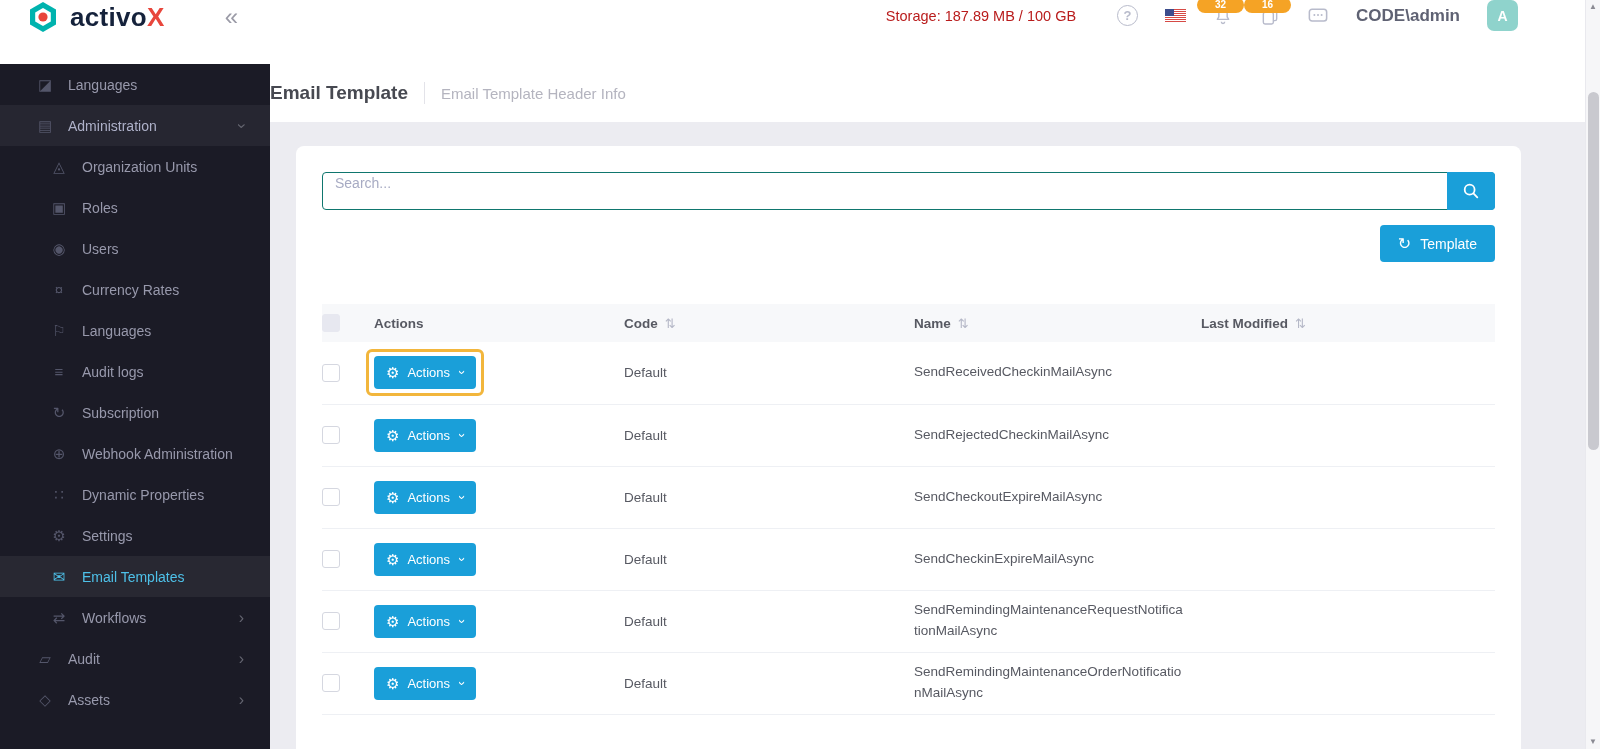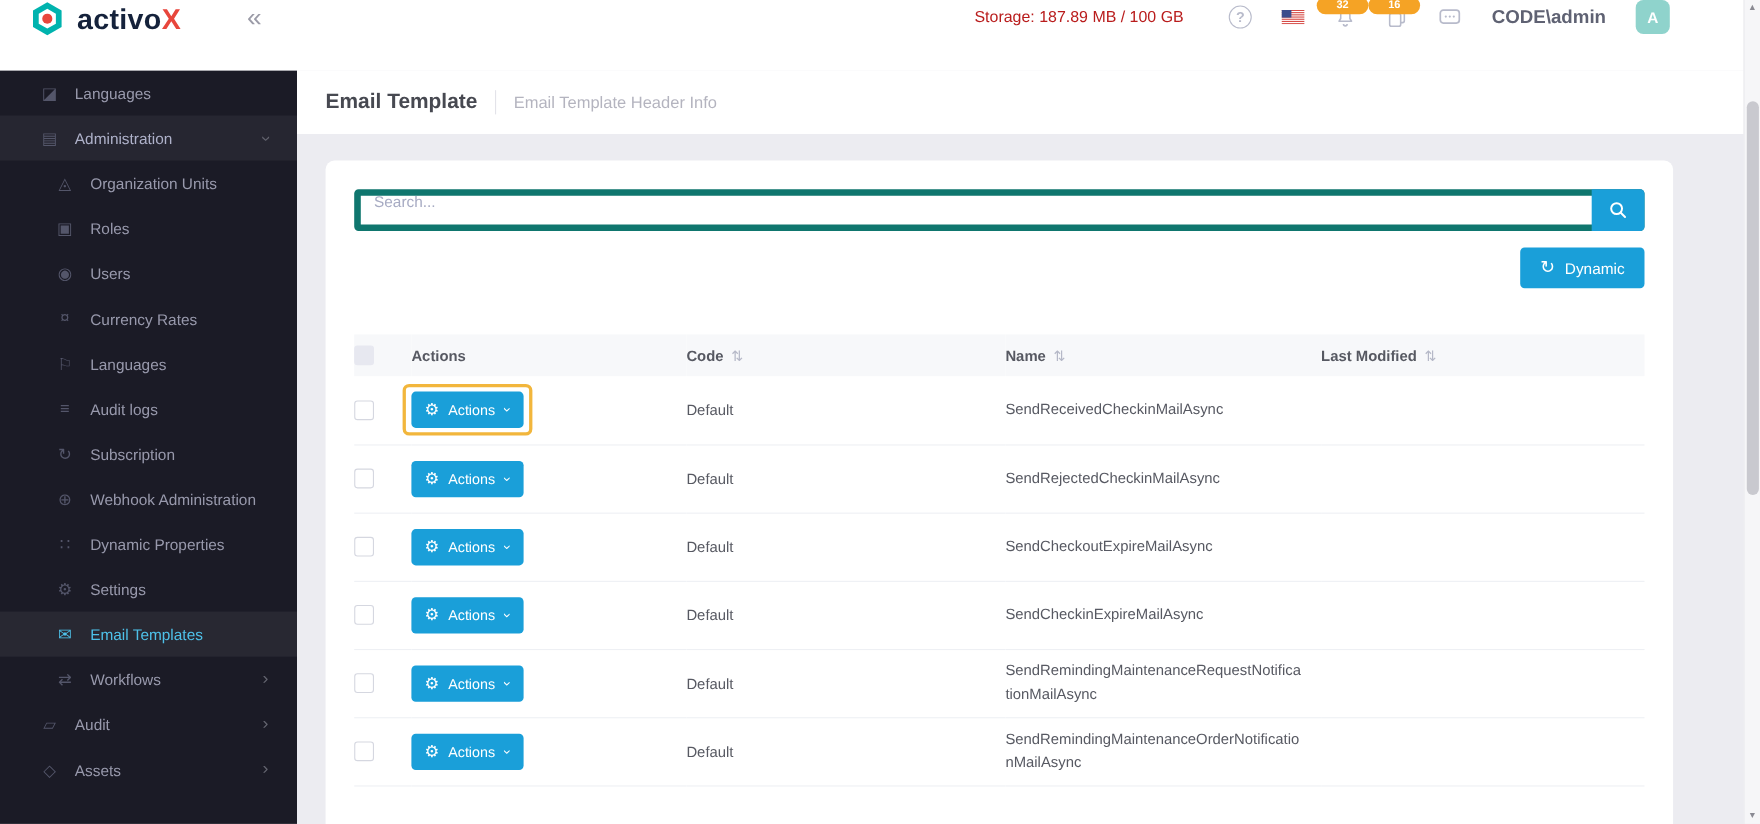--- a/index.html
+++ b/index.html
@@ -30,29 +30,29 @@
   .sidebar{position:absolute;top:64px;left:0;width:270px;height:685px;background:var(--sidebar-bg);overflow:hidden;}
   .side-item{display:flex;align-items:center;height:41px;padding:0 26px 0 34px;color:#9899ac;font-size:14px;cursor:pointer;}
   .side-item .ic{width:22px;margin-right:12px;color:#54566a;font-size:15px;text-align:center;flex:0 0 auto;}
   .side-item.lvl1{padding-left:48px;}
   .side-item.expanded{background:rgba(255,255,255,.05);color:#aeb1c9;}
   .side-item.active{background:rgba(255,255,255,.06);color:#4ec1e9;}
   .side-item.active .ic{color:#4ec1e9;}
   .chev{margin-left:auto;color:#63646f;font-size:16px;line-height:1;}
   .chev.down{transform:rotate(90deg);}
   
-  .main-header{position:absolute;top:64px;left:270px;width:1330px;height:58px;background:#fff;display:flex;align-items:center;padding-left:26px;}
+  .main-header{position:absolute;top:64px;left:270px;width:1330px;height:58px;background:#fff;display:flex;align-items:center;}
   .page-title{font-size:19px;font-weight:600;color:#474951;}
   .title-divider{width:1px;height:22px;background:#e3e3e9;margin:0 16px;}
   .page-subtitle{font-size:15px;color:#b4b4bf;}
   
   .content{position:absolute;top:122px;left:270px;width:1330px;height:627px;background:#ececf1;padding:24px 0 0 26px;overflow:hidden;}
   .card{width:1225px;height:640px;background:#fff;border-radius:8px;padding:26px 26px 0;}
   .search-wrap{position:relative;height:38px;}
-  .search-input{width:100%;height:38px;border:6px solid #0f766e;border-radius:4px;padding:0 60px 16px 12px;font-size:14px;color:#575962;outline:none;font-family:inherit;}
+  .search-input{width:100%;height:38px;border:1px solid #0f766e;border-radius:4px;padding:0 60px 16px 12px;font-size:14px;color:#575962;outline:none;font-family:inherit;}
   .search-input::placeholder{color:#a7abc3;}
   .search-btn{position:absolute;right:0;top:0;width:48px;height:38px;background:var(--accent);border:none;border-radius:0 4px 4px 0;display:flex;align-items:center;justify-content:center;cursor:pointer;}
   .refresh-row{display:flex;justify-content:flex-end;margin-top:15px;}
   .refresh-btn{height:37px;background:var(--accent);color:#fff;border:none;border-radius:4px;padding:0 18px;font-size:14px;font-family:inherit;display:flex;align-items:center;gap:9px;cursor:pointer;}
   .refresh-ic{font-size:16px;line-height:1;}
   .table-wrap{margin-top:42px;}
   table{width:100%;border-collapse:collapse;font-size:13.5px;color:#575962;}
   col.c-check{width:52px;} col.c-actions{width:250px;} col.c-code{width:290px;} col.c-name{width:287px;}
   thead td{background:#f7f8fa;height:38px;padding:0;}
   .th{font-weight:bold;color:#575962;}
@@ -216,21 +216,21 @@
         <svg width="18" height="18" viewBox="0 0 20 20">
           <circle cx="8.5" cy="8.5" r="5.5" fill="none" stroke="#ffffff" stroke-width="2"></circle>
           <line x1="12.7" y1="12.7" x2="17" y2="17" stroke="#ffffff" stroke-width="2" stroke-linecap="round"></line>
         </svg>
       </button>
     </div>
 
     <div class="refresh-row">
       <button class="refresh-btn">
         <span class="refresh-ic">↻</span>
-        <span>Dynamic</span>
+        <span>Template</span>
       </button>
     </div>
 
     <div class="table-wrap">
       <table>
         <colgroup>
           <col class="c-check">
             <col class="c-actions">
             <col class="c-code">
             <col class="c-name">

